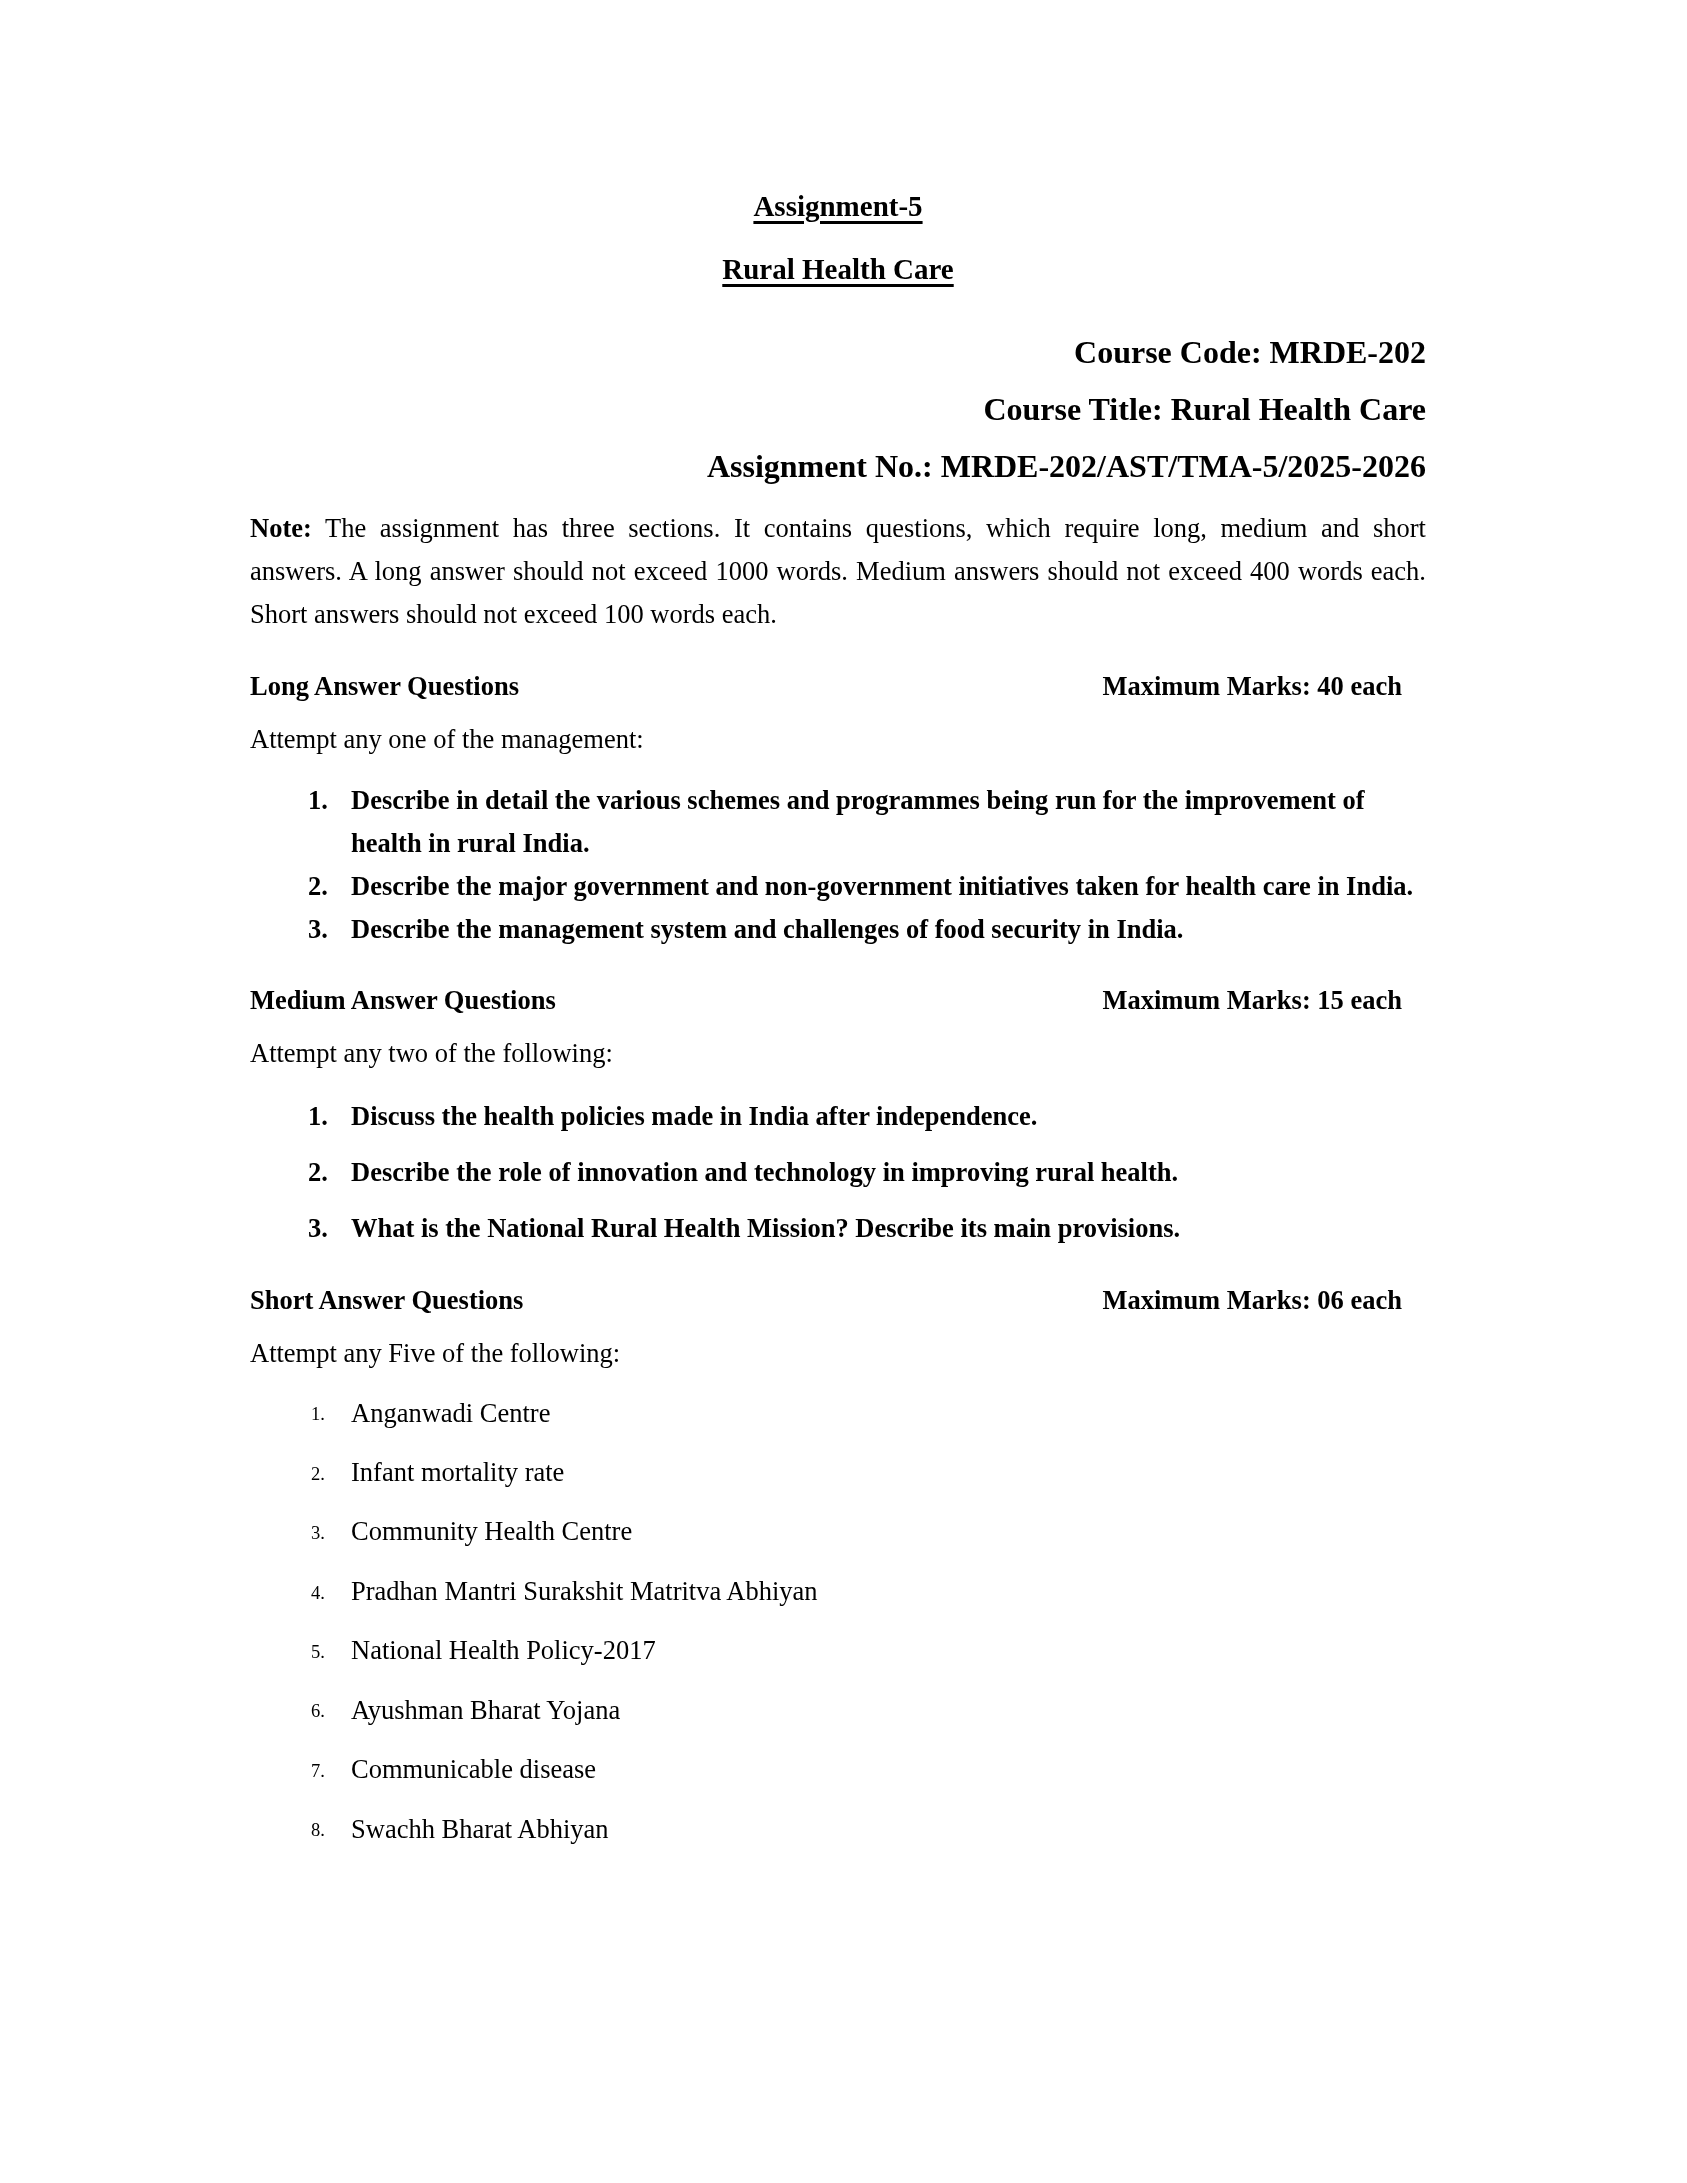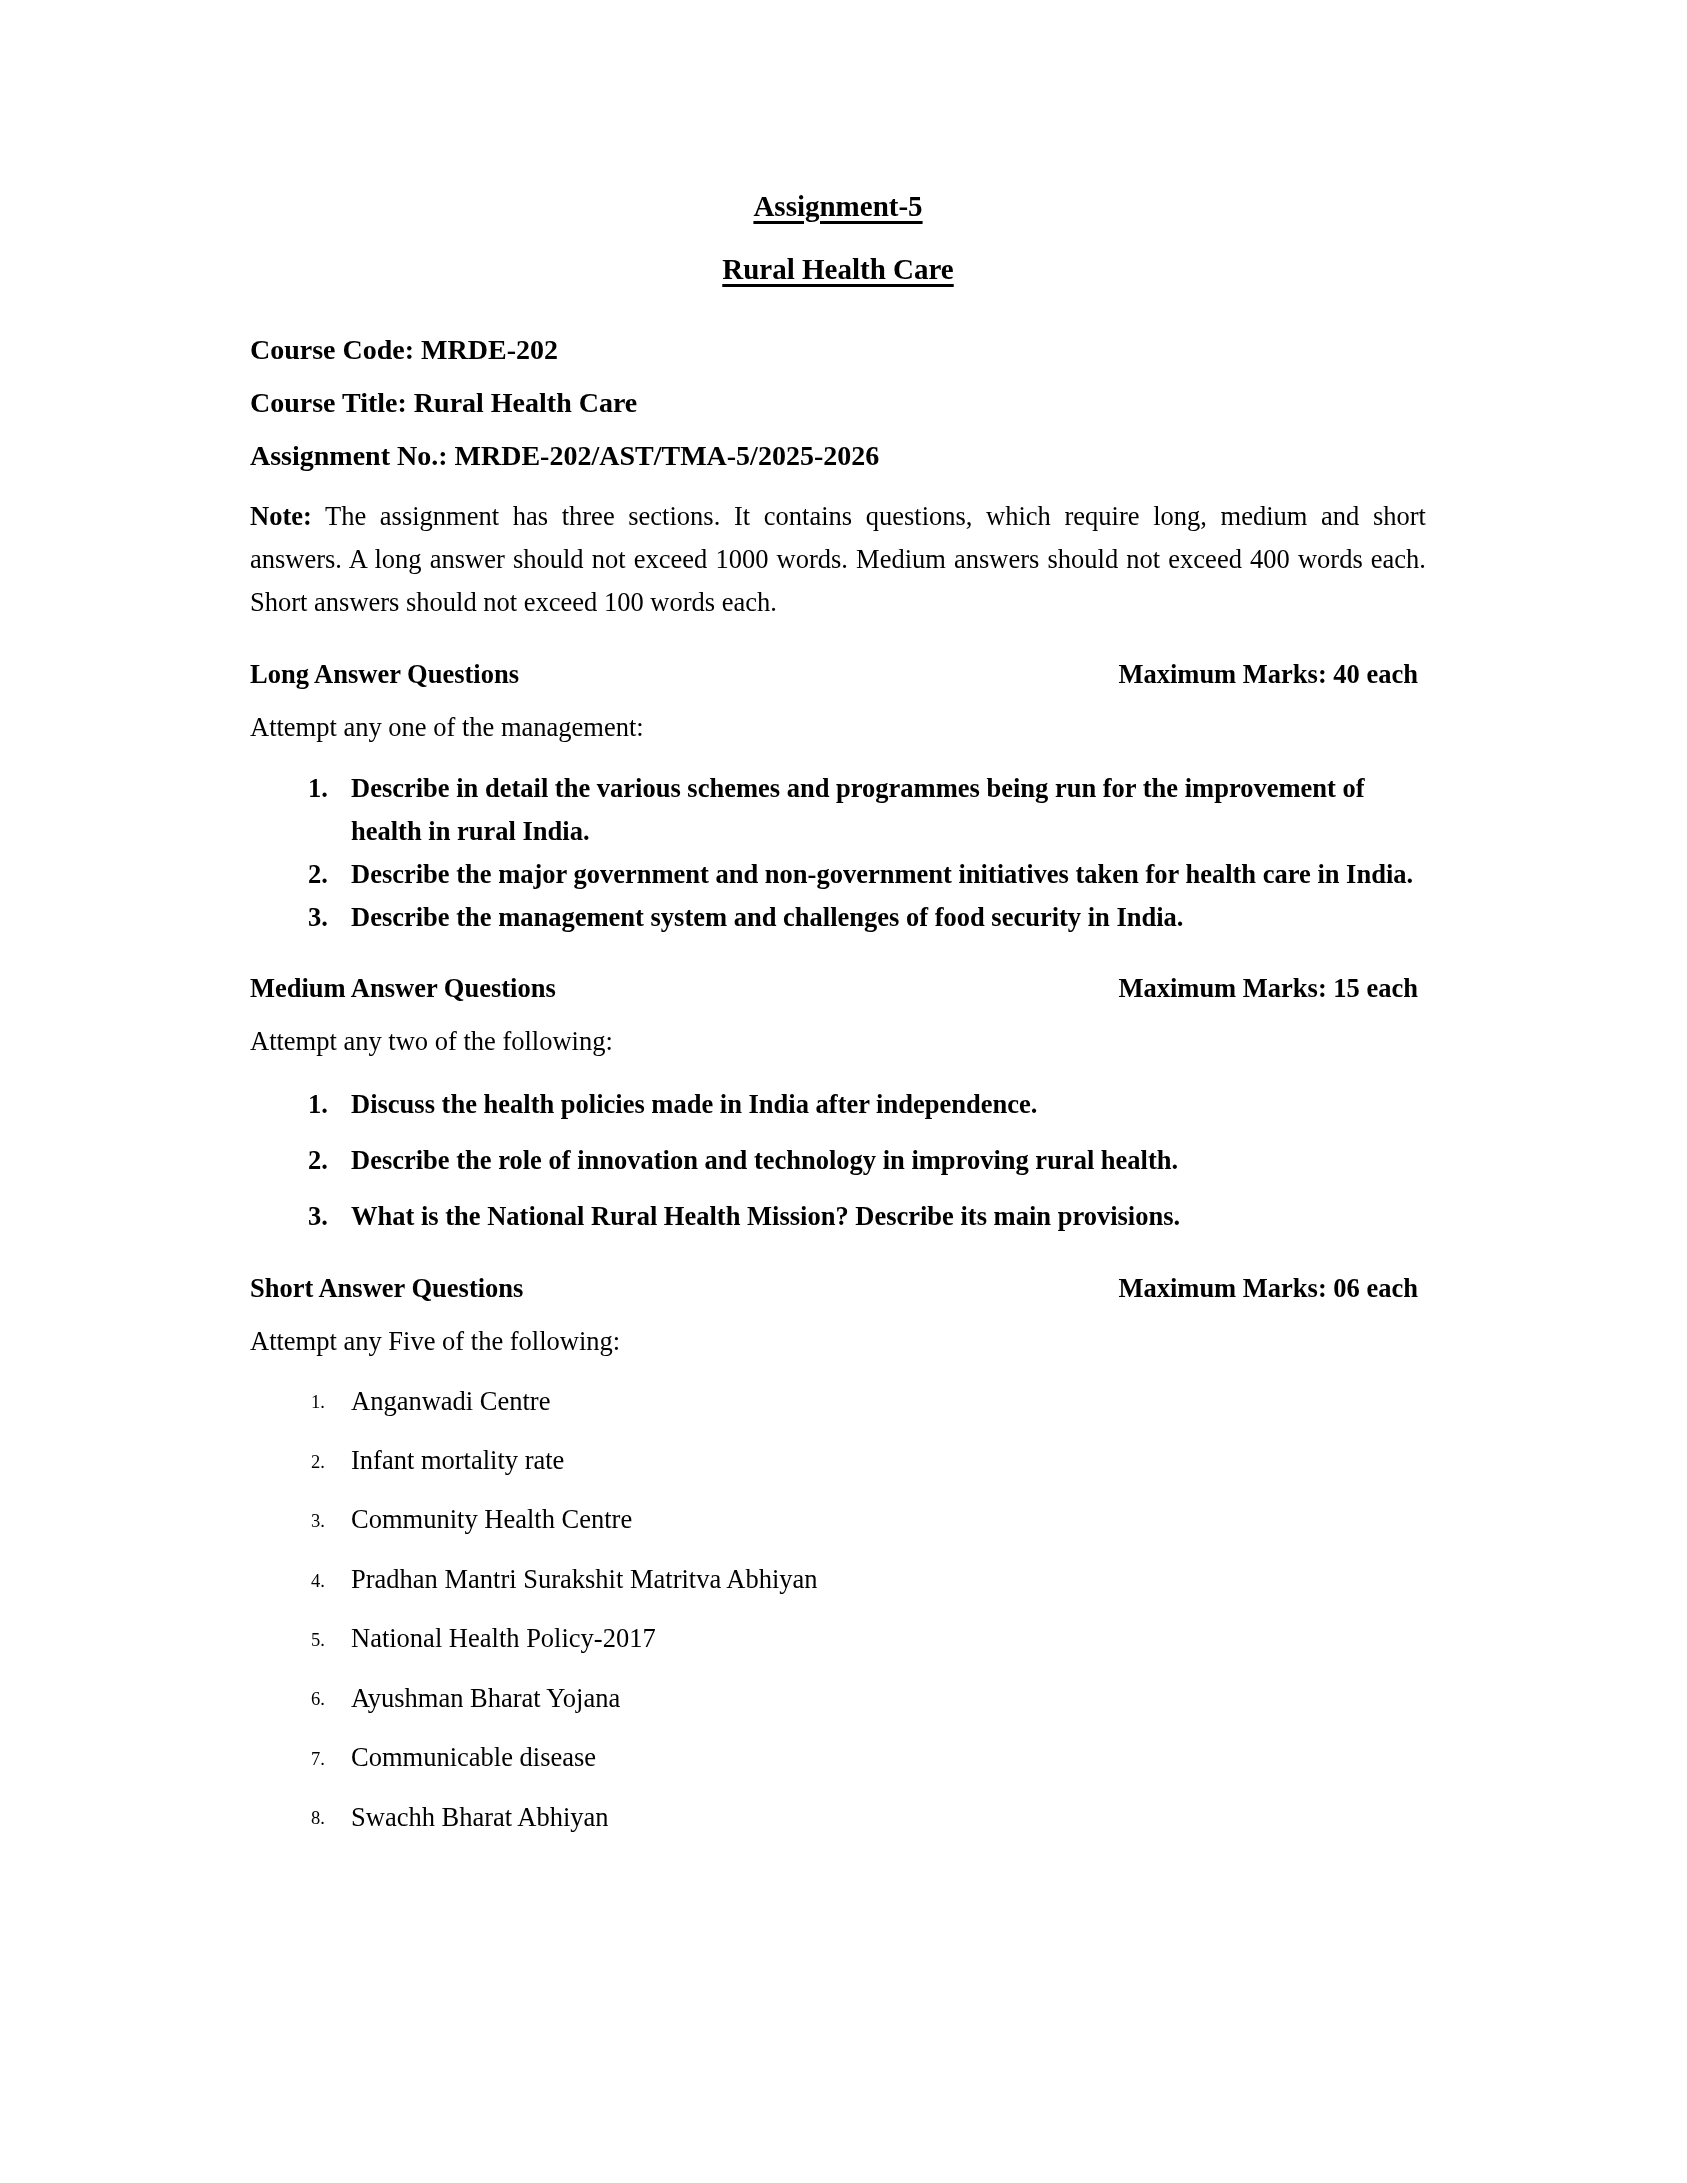--- a/index.html
+++ b/index.html
@@ -39,22 +39,23 @@
     text-decoration: underline;
     text-decoration-thickness: 2.6px;
     text-underline-offset: 5.3px;
   }
   .doc-title.second {
     margin-bottom: 52px;
   }
 
   
   .meta-block {
-    font-weight: bold;
-    font-size: 28px;
+    text-align: right;
+    font-weight: bold;
+    font-size: 32px;
     line-height: 1.0;
     margin: 0 0 0 0;
   }
   .meta-block .meta-line {
     margin: 0 0 25px 0;
   }
 
   
   .note-para {
     font-size: 26.5px;
@@ -68,21 +69,21 @@
   }
 
   
   .section-head {
     display: flex;
     justify-content: space-between;
     align-items: baseline;
     font-weight: bold;
     font-size: 26.5px;
     line-height: 1.0;
-    margin: 37px 0 0 0;
+    margin: 37px 16px 0 0;
   }
   .section-head .marks {
     padding-right: 8px;
     text-align: right;
   }
   .attempt-line {
     font-size: 26.5px;
     line-height: 1.0;
     margin: 26.5px 0 0 0;
   }

